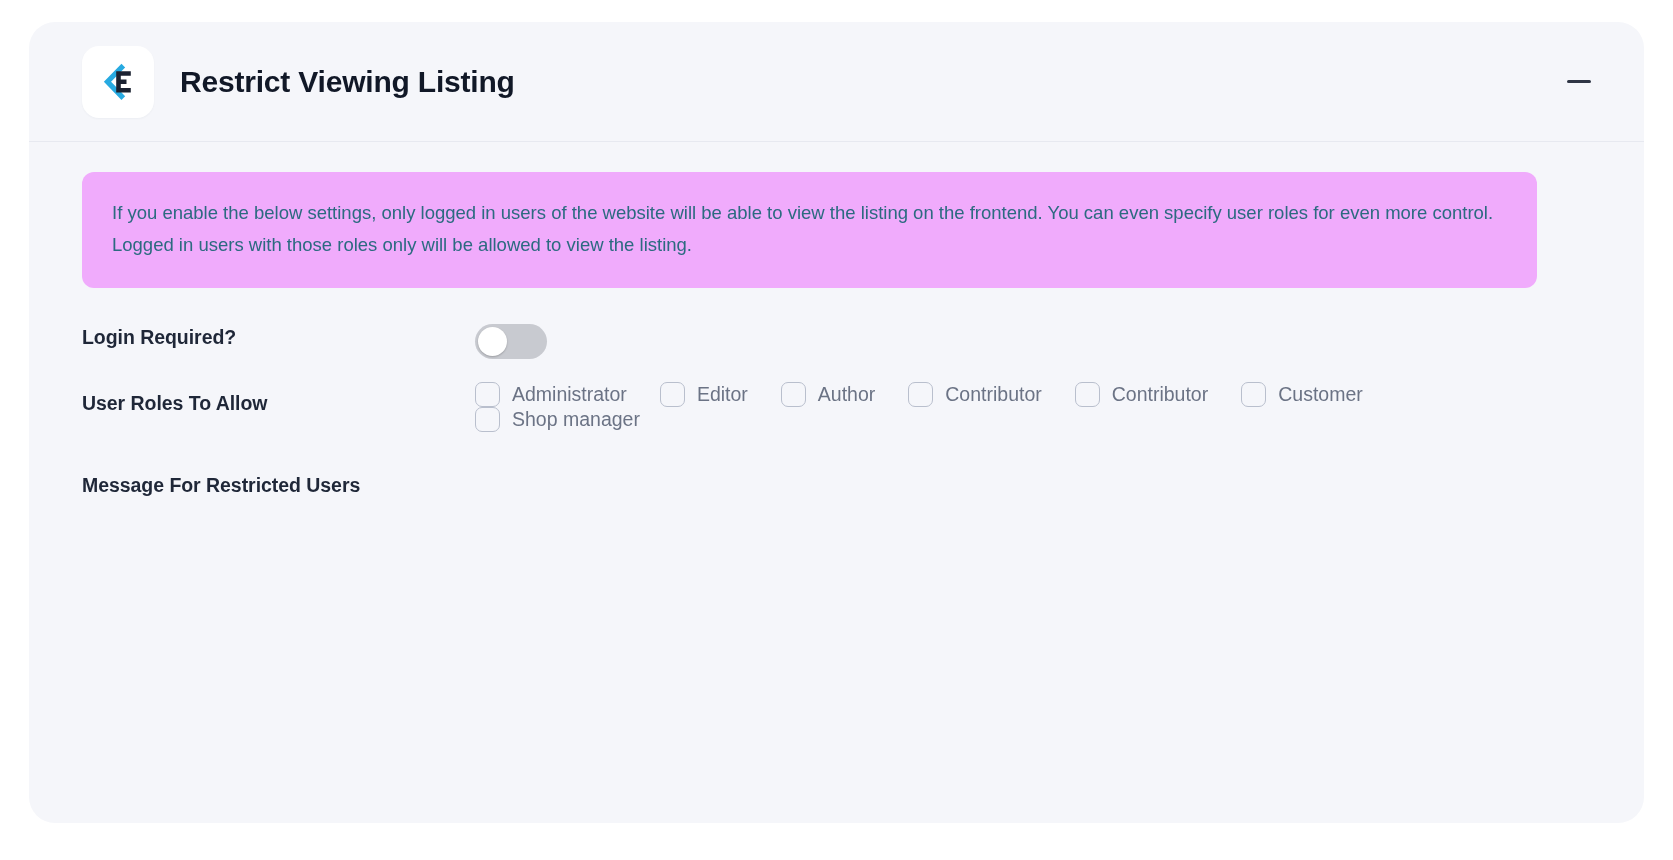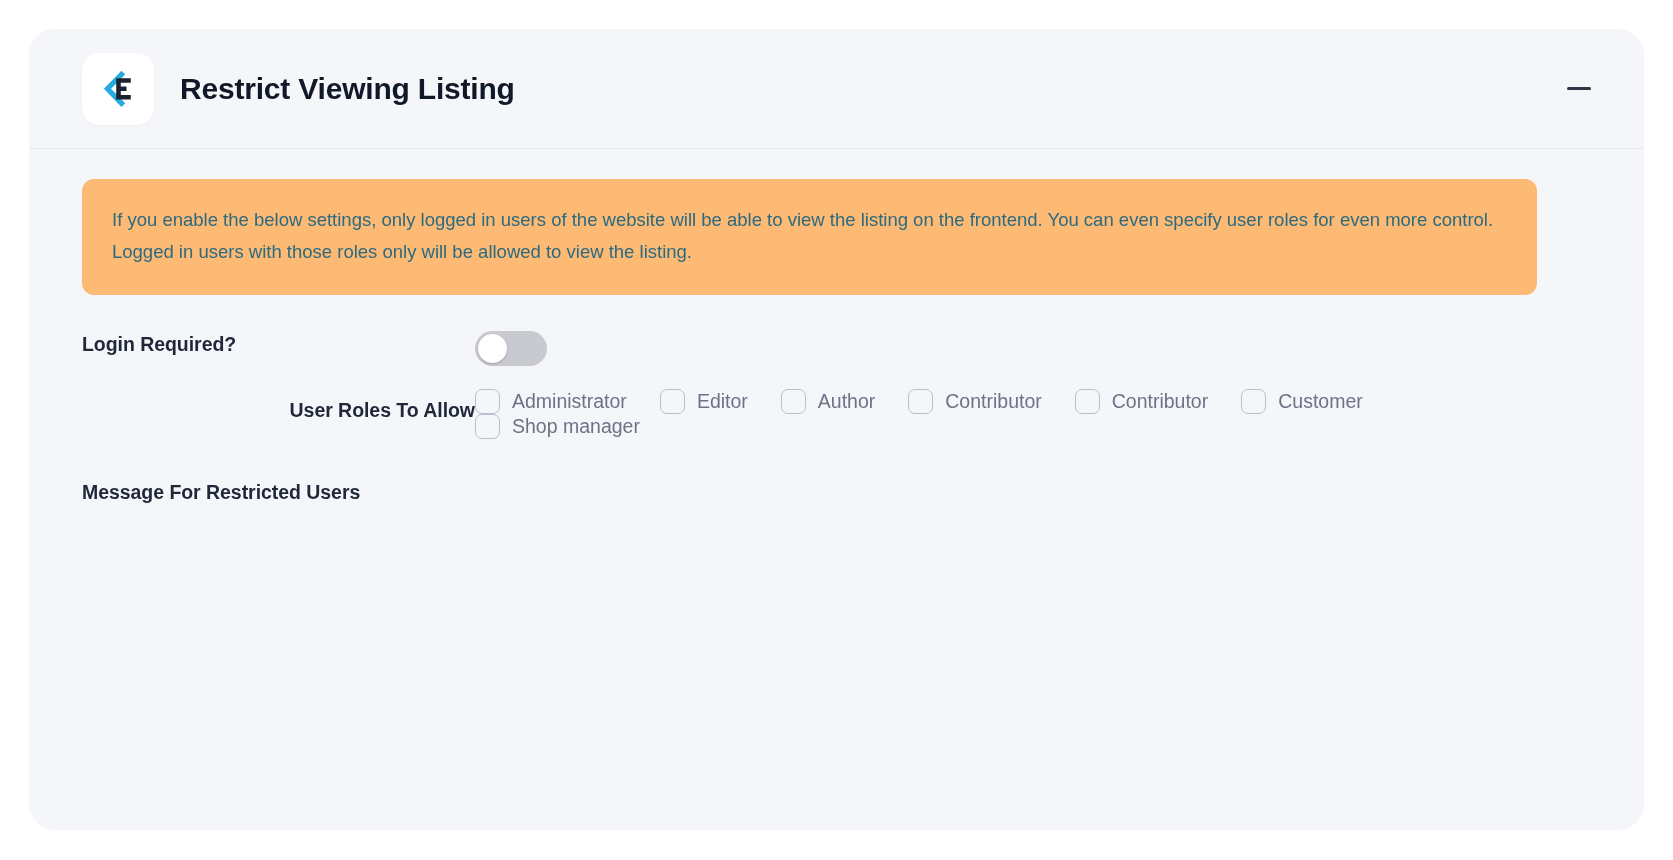--- a/index.html
+++ b/index.html
@@ -18,21 +18,21 @@
     width: 1673px;
     height: 860px;
     background: #ffffff;
     overflow: hidden;
   }
 
   
   .metabox {
     position: absolute;
     left: 29px;
-    top: 29px;
+    top: 22px;
     width: 1615px;
     height: 801px;
     background: #f5f6fa;
     border-radius: 26px;
   }
 
   
   .metabox-header {
     position: relative;
     height: 120px;
@@ -92,21 +92,21 @@
     border-radius: 2px;
     background: #2f3545;
   }
 
   
   .metabox-body {
     padding: 30px 53px 0 53px;
   }
 
   .notice {
-    background: #fdba74;
+    background: #f0abfc;
     border-radius: 12px;
     padding: 25px 14px 27px 30px;
     color: #2c6a80;
     font-size: 18.5px;
     line-height: 1.72;
     max-width: 1455px;
   }
 
   
   .form-rows { margin-top: 36px; }
@@ -120,21 +120,21 @@
 
   .row-label {
     flex: 0 0 auto;
     width: 393px;
     padding-top: 2px;
     font-size: 19.5px;
     font-weight: 700;
     color: #1f2738;
     letter-spacing: -0.05px;
   }
-  .row-label.label-roles { padding-top: 10px; text-align: right; }
+  .row-label.label-roles { padding-top: 10px; }
   .row-label.label-message { padding-top: 14px; }
 
   .row-field { flex: 1 1 auto; min-width: 0; }
 
   
   .switch {
     width: 72px;
     height: 35px;
     border-radius: 999px;
     background: #c8cad0;

